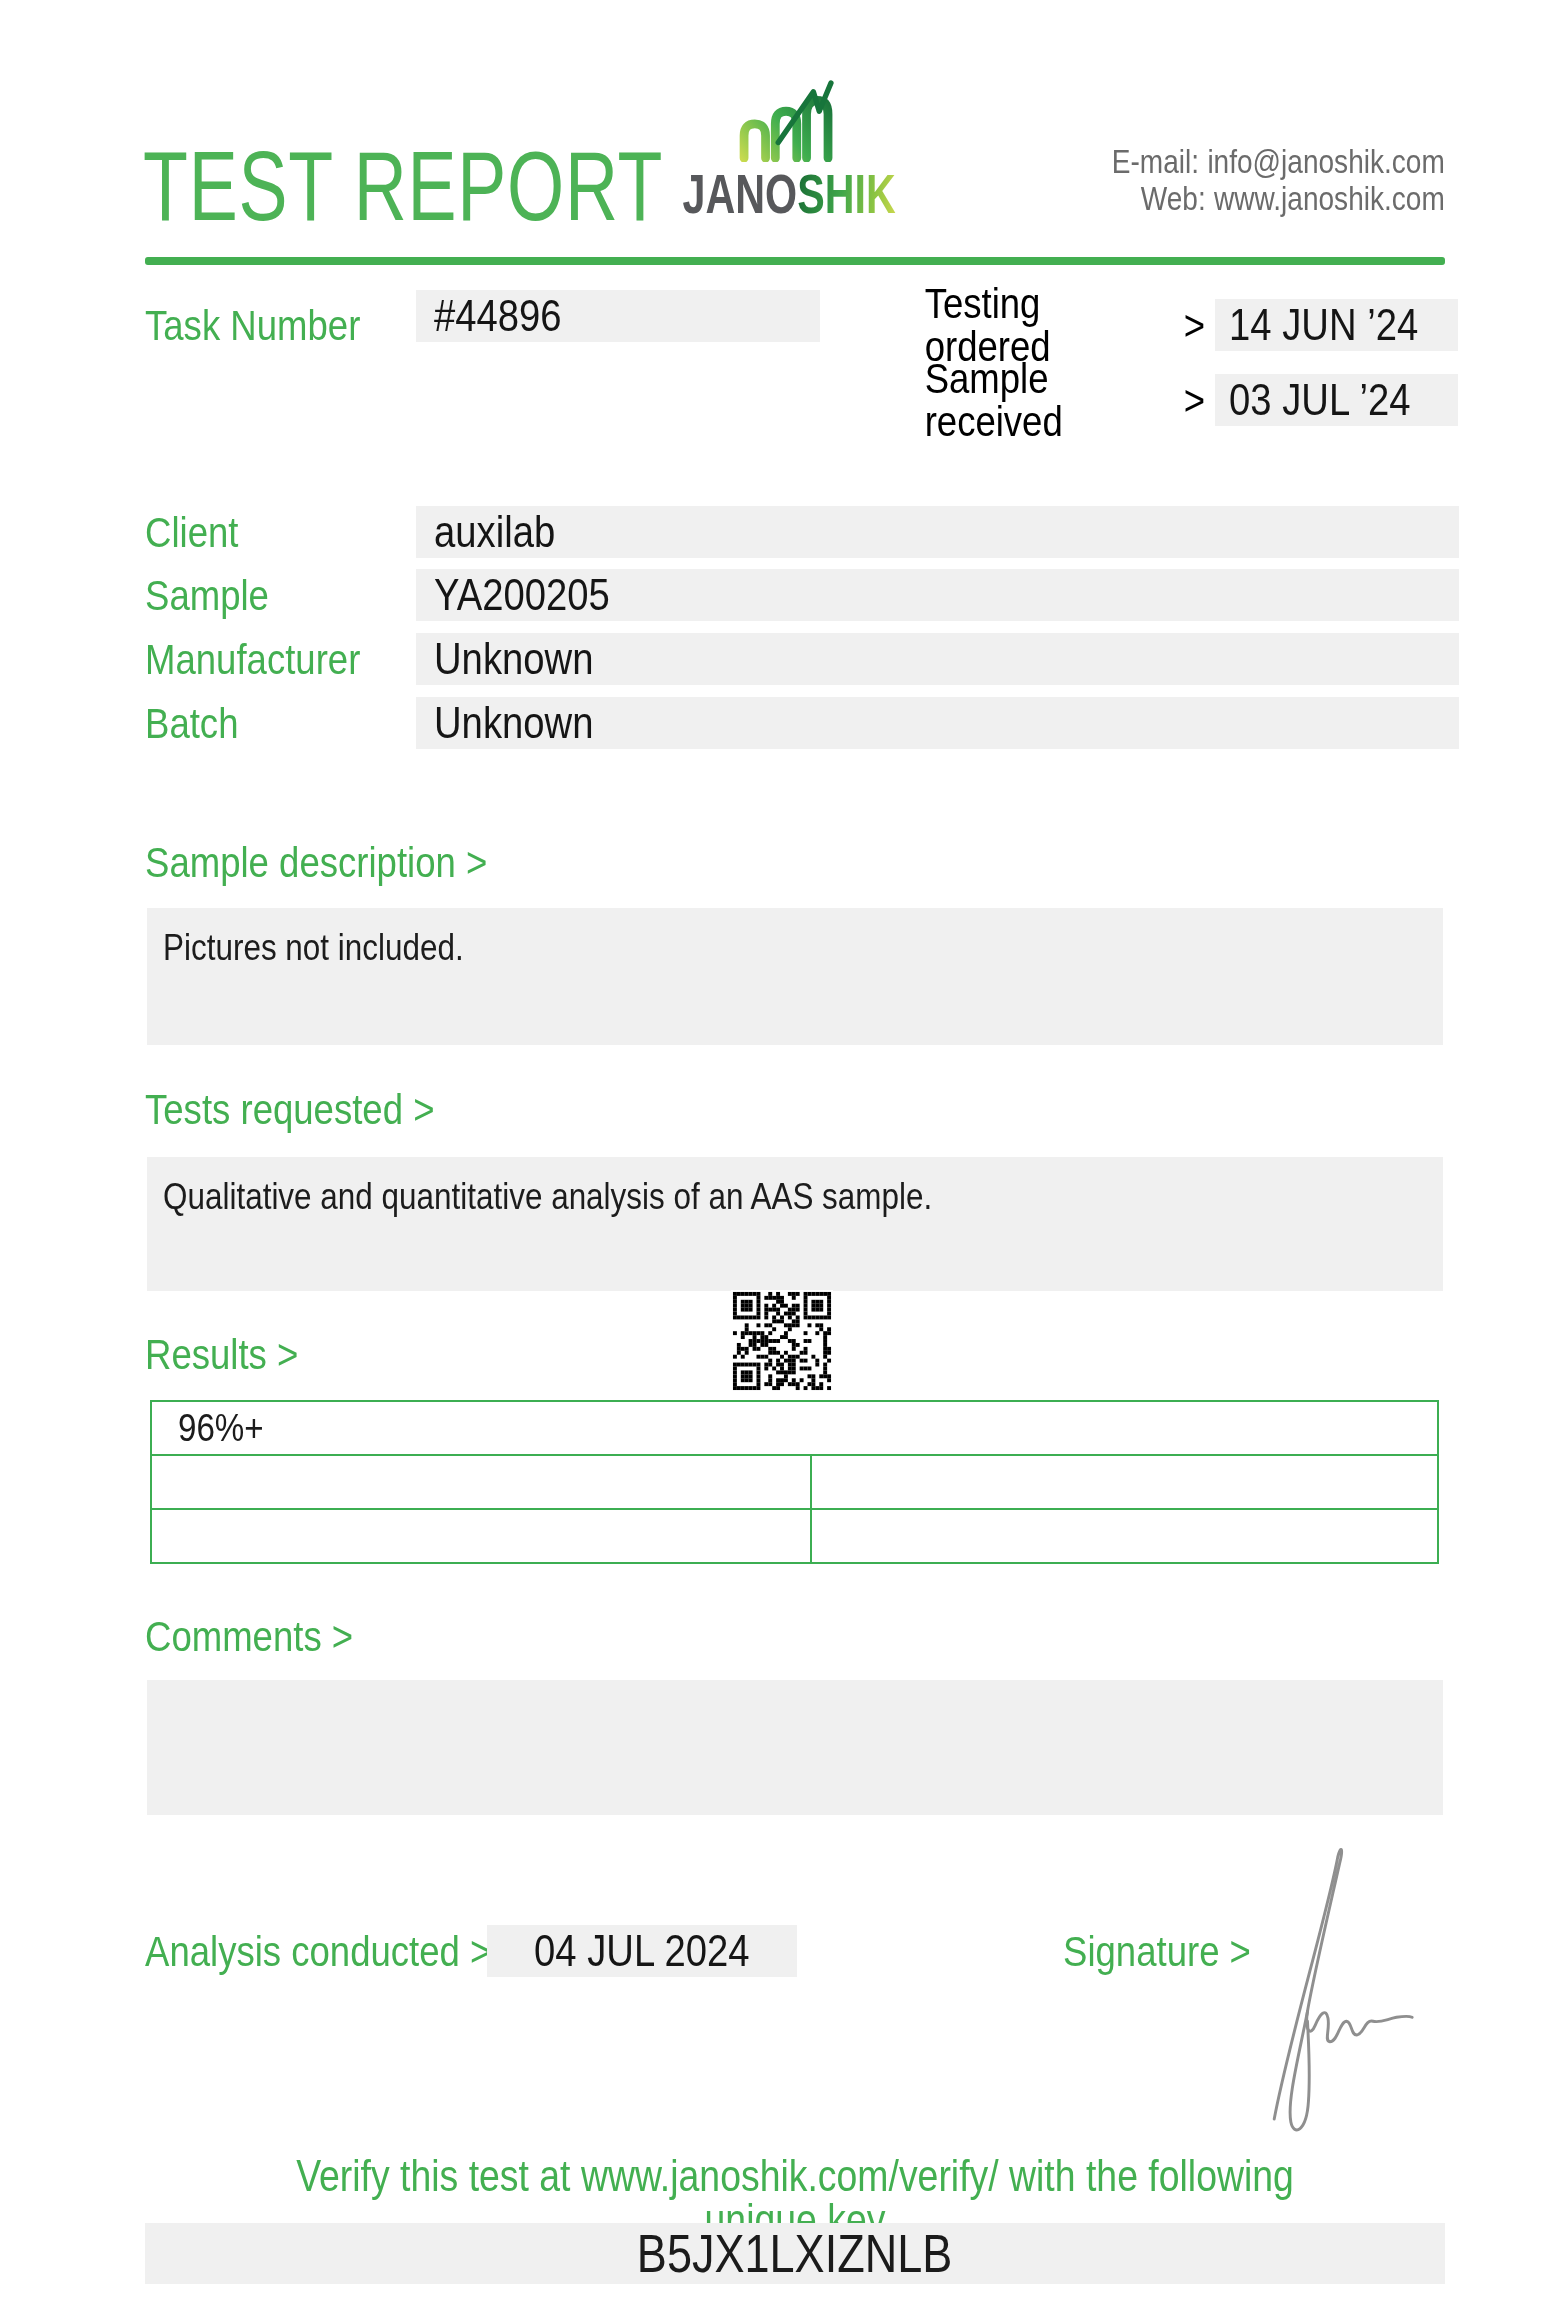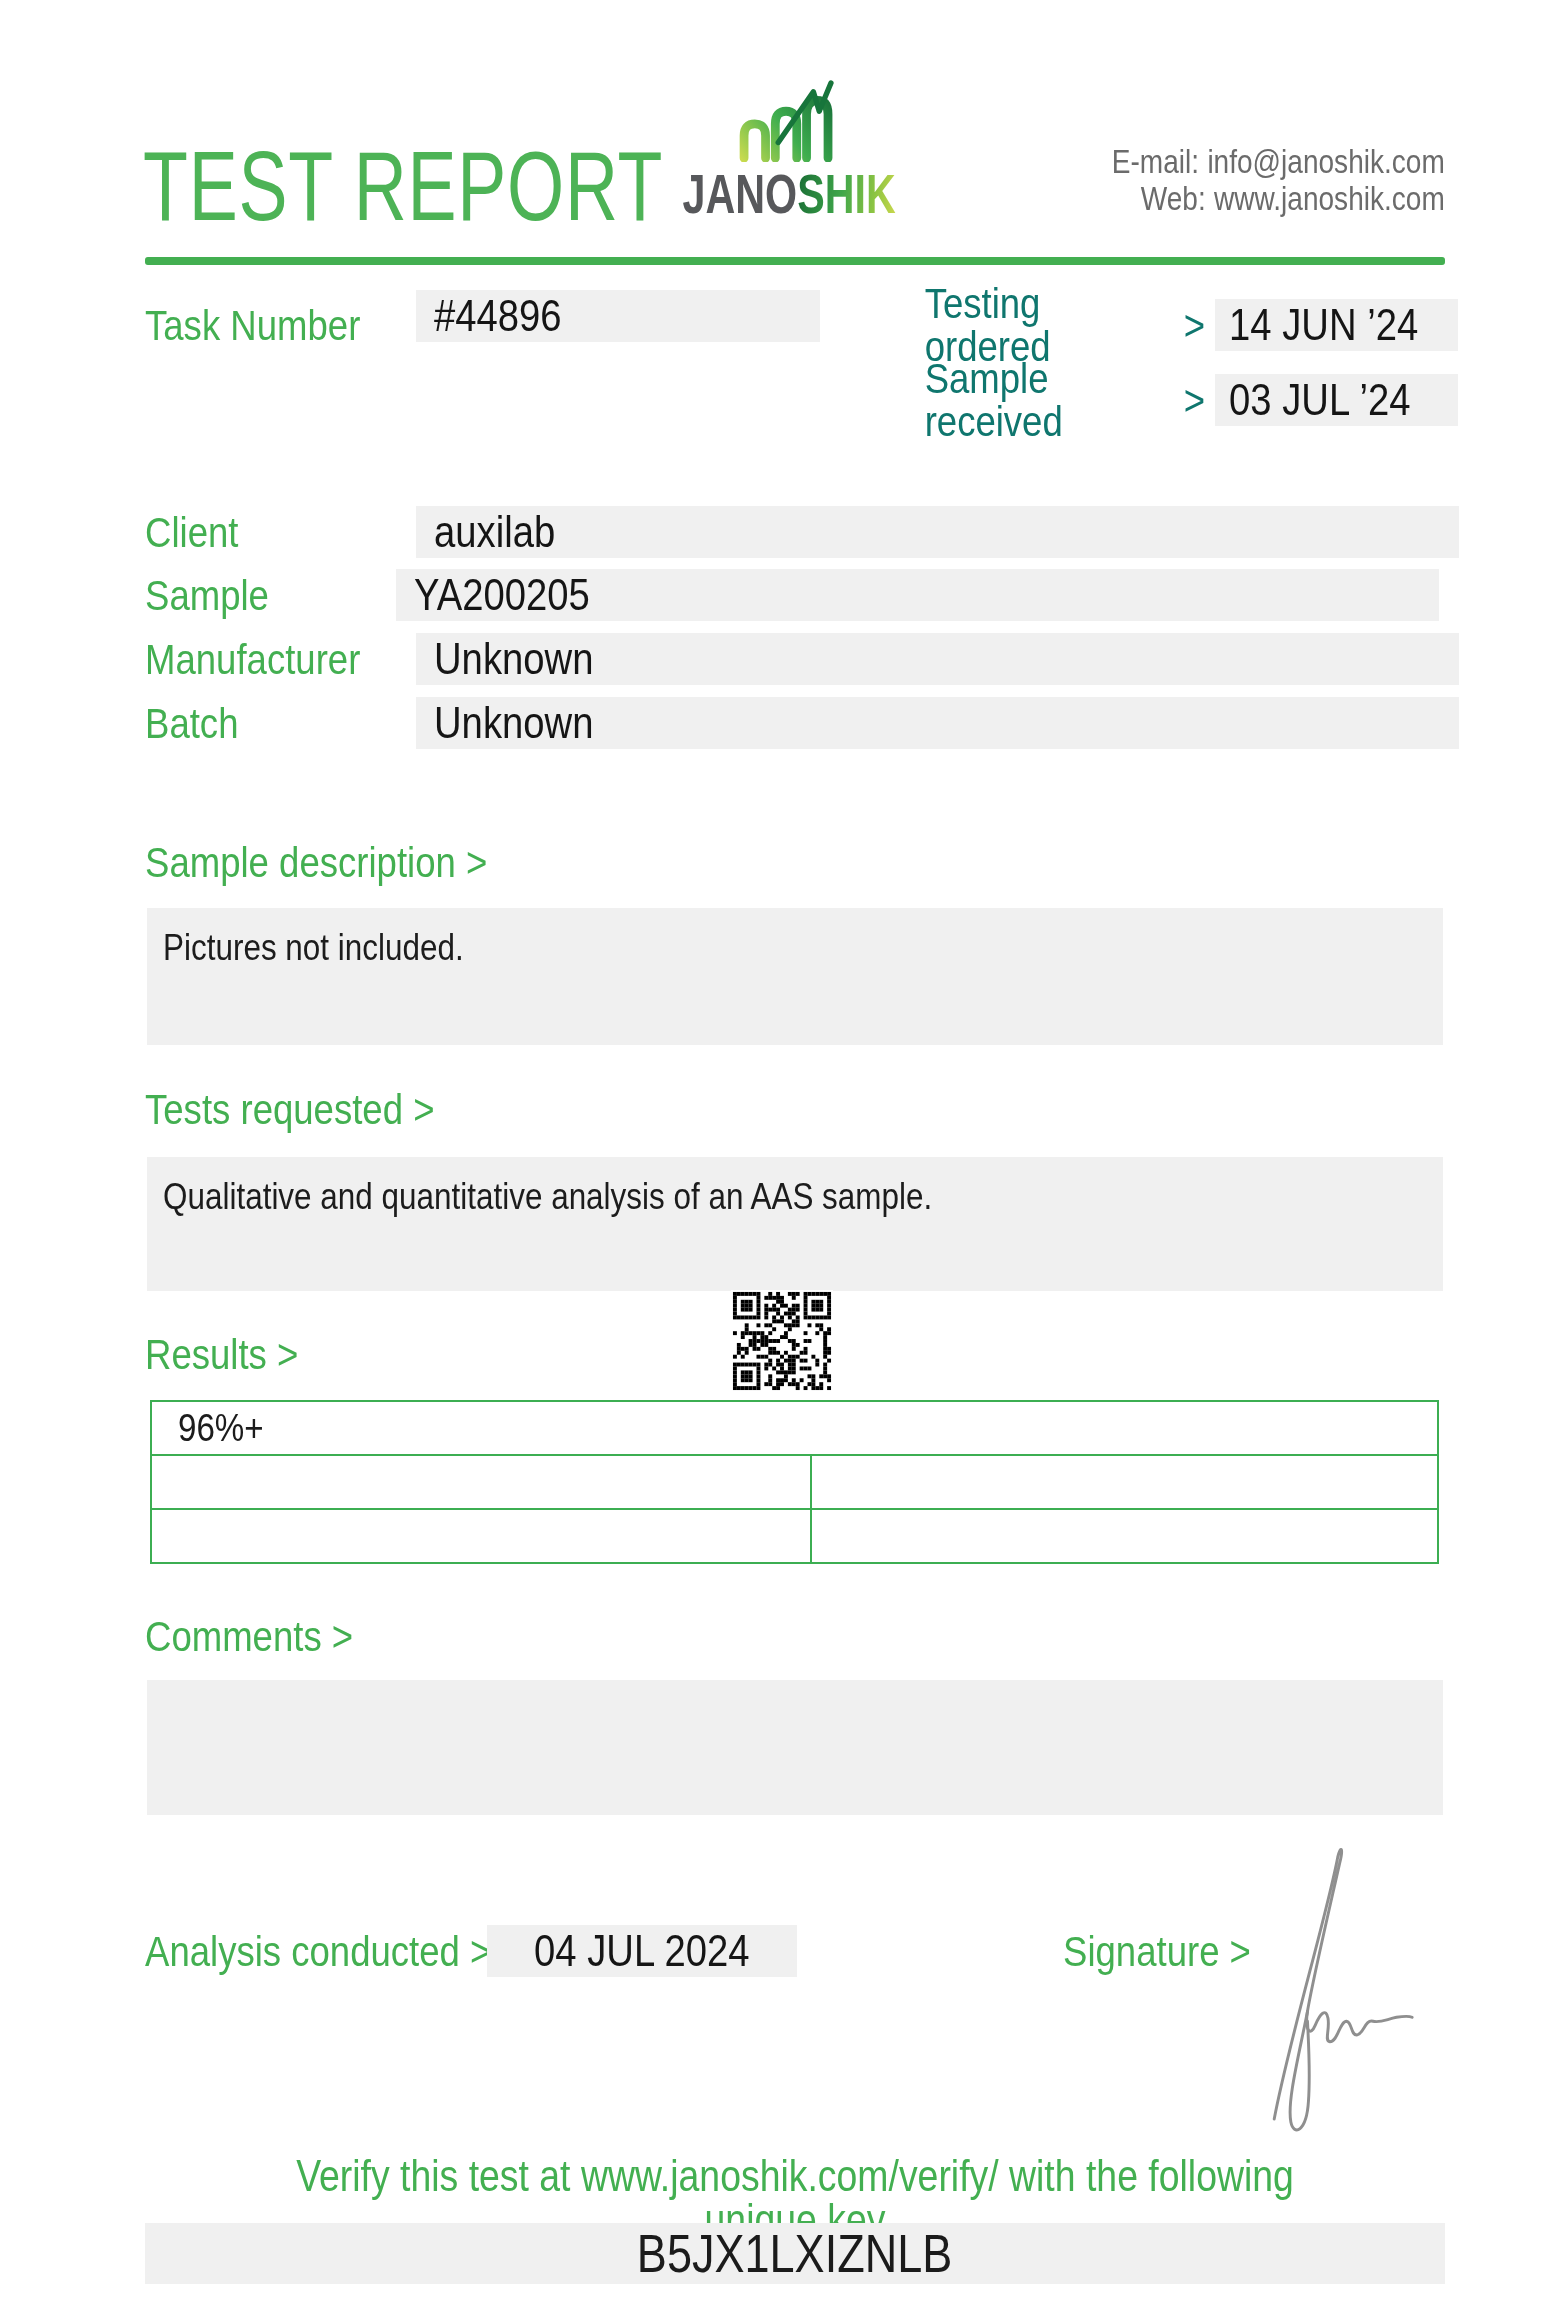--- a/index.html
+++ b/index.html
@@ -20,21 +20,21 @@
   .logo-shik{background:linear-gradient(100deg,#186b34 0%,#3fa64a 45%,#8fc543 78%,#cdd94d 100%);
              -webkit-background-clip:text;background-clip:text;color:transparent;}
   .contact{right:123px;text-align:right;font-size:33px;line-height:1;color:#6b6b6b;}
   .contact-line{display:flex;gap:9.8px;justify-content:flex-end;}
   .rule{left:145px;top:257px;width:1300px;height:7.8px;background:#43af51;border-radius:2.9px;}
   .fieldlabel{font-size:43px;line-height:1;color:#43af51;display:flex;align-items:center;height:52px;justify-content:flex-end;}
   .valuebox{background:#f0f0f0;height:52px;display:flex;align-items:center;font-size:45px;color:#151515;}
   .pl{padding-left:17.6px;justify-content:flex-start;}
   .datebox{padding-left:13.7px;}
   .rightlab{display:flex;align-items:center;justify-content:flex-end;gap:13.7px;height:52px;
-            font-size:43px;color:#0f766e;line-height:1;}
+            font-size:43px;color:#000000;line-height:1;}
   .heading{font-size:43px;line-height:1;color:#43af51;}
   .graybox{background:#f0f0f0;left:147px;width:1296px;}
   .boxbody{font-size:37px;color:#1c1c1c;padding:15.7px 0 0 15.7px;line-height:1.3;text-decoration:underline;}
   .qr{left:731px;top:1290px;width:102px;height:102px;background:#ffffff;}
   .rtable{left:150px;top:1400px;width:1285px;border:2.9px solid #3cae52;}
   .rrow{display:flex;height:52px;}
   .rrow + .rrow{border-top:2.9px solid #3cae52;}
   .rname{width:636px;border-right:2.9px solid #3cae52;display:flex;align-items:center;padding-left:21.6px;
          font-size:39px;color:#1c1c1c;}
   .rval{flex:1;display:flex;align-items:center;padding-left:25.5px;font-size:39px;color:#1c1c1c;}
@@ -111,21 +111,21 @@
   <div class="abs fieldlabel" style="left:145px;top:506px;">
     <span class="sx ol">Client</span>
     </div>
   <div class="abs valuebox pl" style="left:416px;top:506px;width:1025px;">
     <span class="sx ol">auxilab</span>
     </div>
 
   <div class="abs fieldlabel" style="left:145px;top:569px;">
     <span class="sx ol">Sample</span>
     </div>
-  <div class="abs valuebox pl" style="left:396px;top:569px;width:1025px;">
+  <div class="abs valuebox pl" style="left:416px;top:569px;width:1025px;">
     <span class="sx ol">YA200205</span>
     </div>
 
   <div class="abs fieldlabel" style="left:145px;top:633px;">
     <span class="sx ol">Manufacturer</span>
     </div>
   <div class="abs valuebox pl" style="left:416px;top:633px;width:1025px;">
     <span class="sx ol">Unknown</span>
     </div>
 

